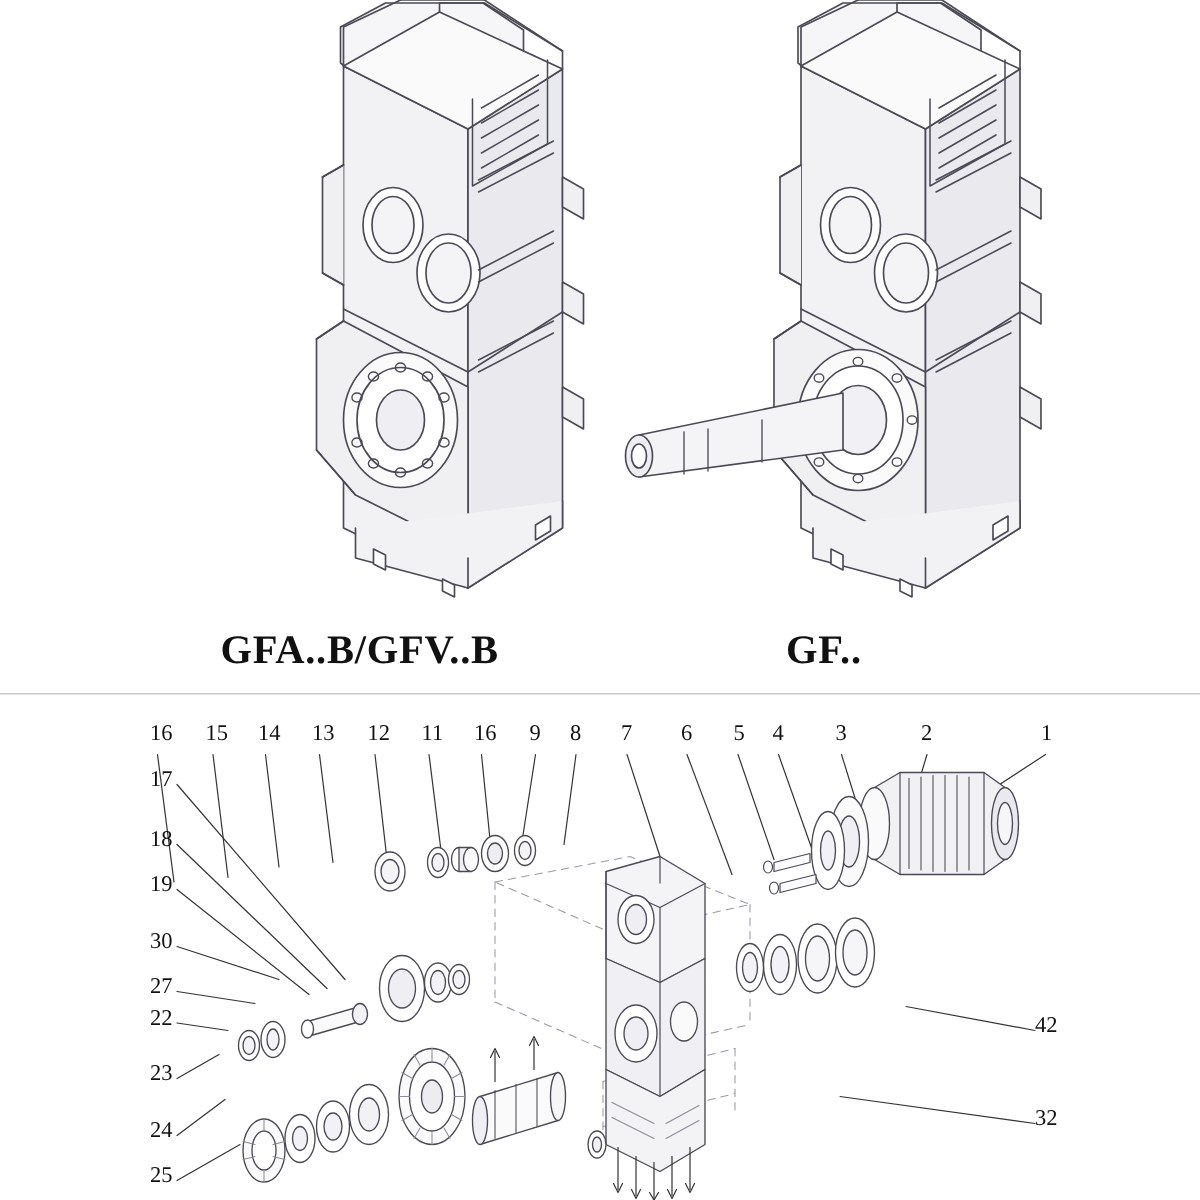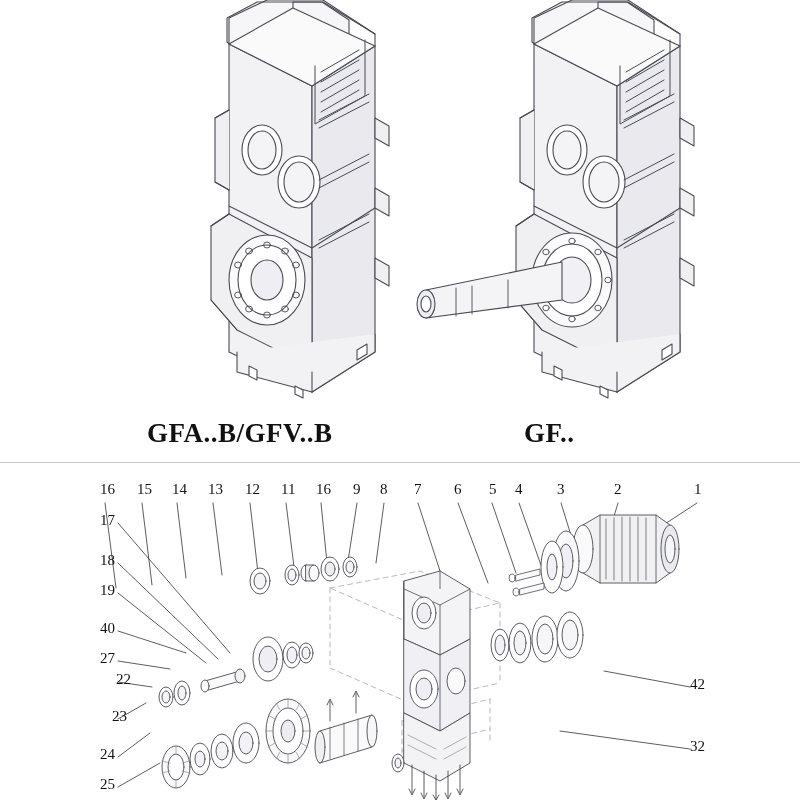--- a/index.html
+++ b/index.html
@@ -495,24 +495,24 @@
     <div class="num" style="left:454px; top:19px;">6</div>
     <div class="num" style="left:489px; top:19px;">5</div>
     <div class="num" style="left:515px; top:19px;">4</div>
     <div class="num" style="left:557px; top:19px;">3</div>
     <div class="num" style="left:614px; top:19px;">2</div>
     <div class="num" style="left:694px; top:19px;">1</div>
 
     <div class="num" style="left:100px; top:50px;">17</div>
     <div class="num" style="left:100px; top:90px;text-align:center;">18</div>
     <div class="num" style="left:100px; top:120px;">19</div>
-    <div class="num" style="left:100px; top:158px;">40</div>
+    <div class="num" style="left:100px; top:158px;">30</div>
     <div class="num" style="left:100px; top:188px;">27</div>
-    <div class="num" style="left:100px; top:209px;margin-left:16px;">22</div>
-    <div class="num" style="left:112px; top:246px;">23</div>
+    <div class="num" style="left:100px; top:209px;">22</div>
+    <div class="num" style="left:100px; top:246px;">23</div>
     <div class="num" style="left:100px; top:284px;">24</div>
     <div class="num" style="left:100px; top:314px;">25</div>
 
     <div class="num" style="left:690px; top:214px;text-align:center;">42</div>
     <div class="num" style="left:690px; top:276px;">32</div>
   </div>
 
 </div>
 
 </body></html>

